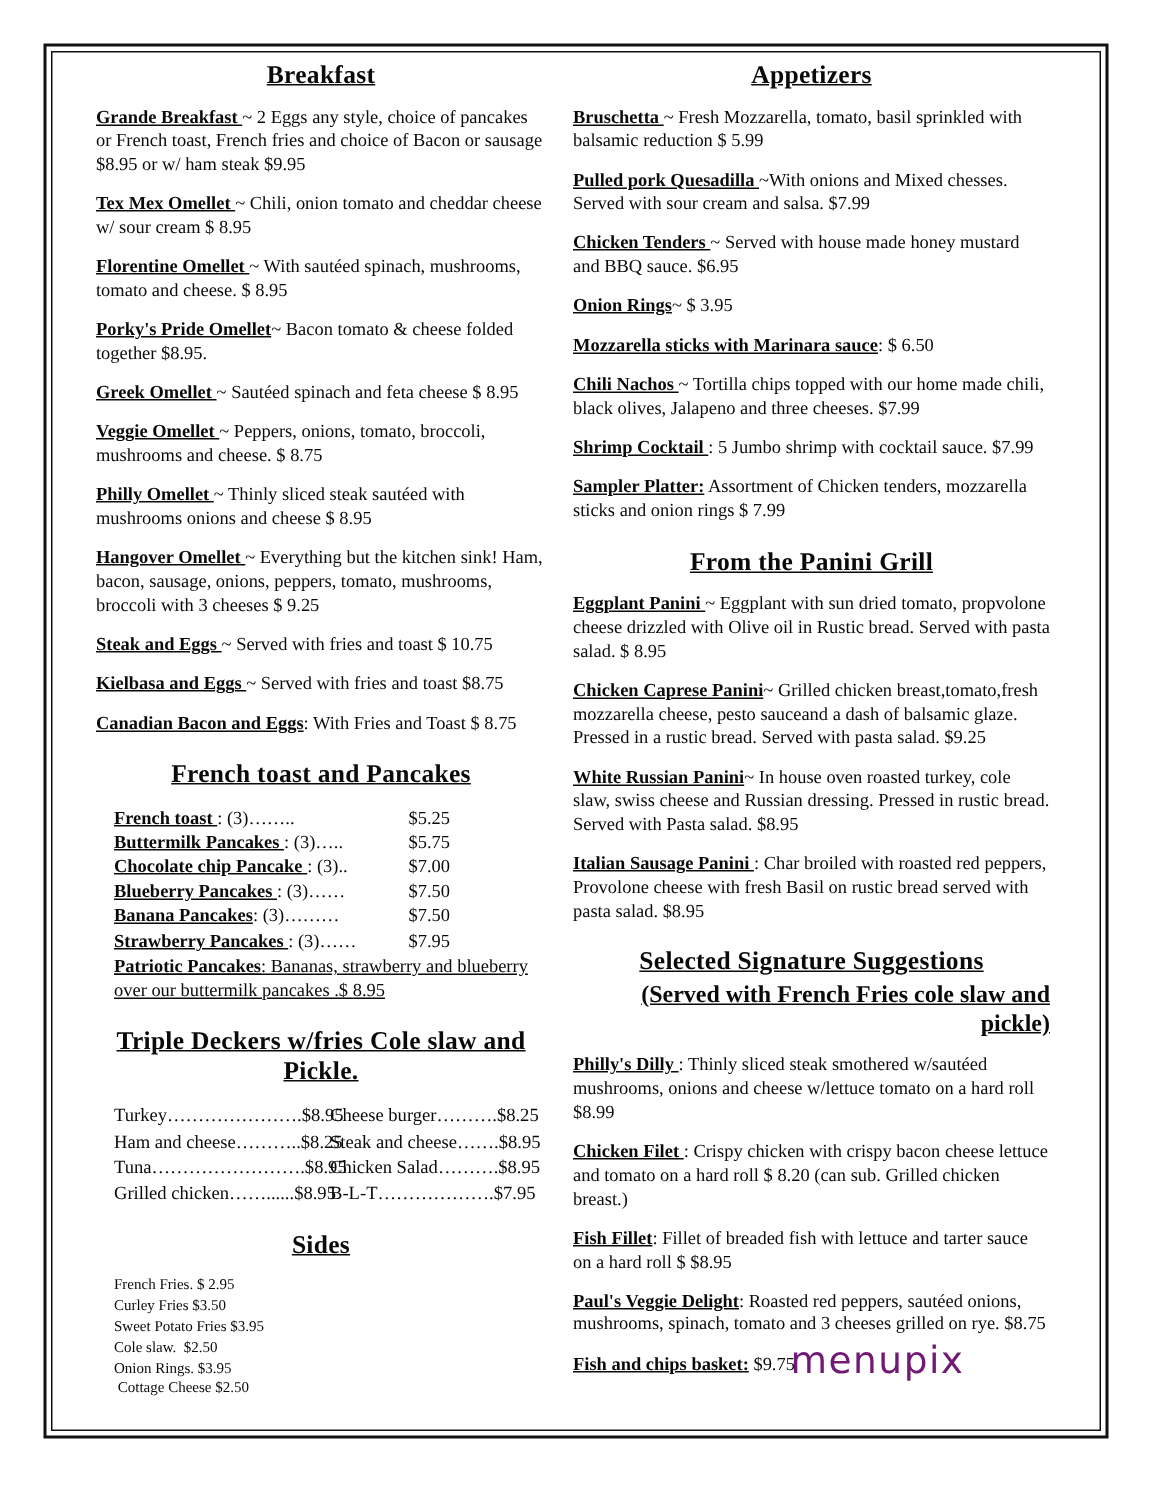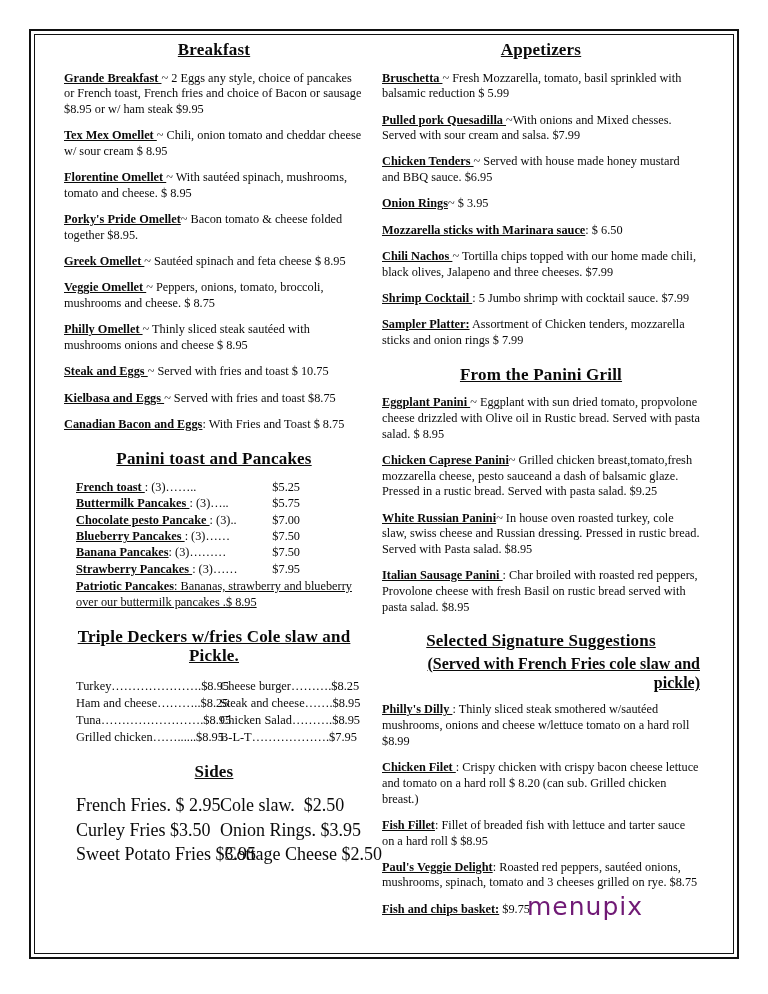--- a/index.html
+++ b/index.html
@@ -128,23 +128,23 @@
     margin: 12px 0 0 12px;
     font-size: 12.4px;
     line-height: 1.38;
   }
   .two-col-list .tcl-col { width: 50%; }
   .two-col-list .tcl-row { white-space: pre; }
 
   
   .sides-grid {
     display: flex;
-    flex-direction: row;
+    flex-direction: column;
     margin: 10px 0 0 12px;
-    font-size: 18px;
+    font-size: 10px;
     line-height: 1.38;
     justify-content: flex-end;
   }
   .sides-grid .sides-col { width: 50%; }
   .sides-grid .sides-row { white-space: pre; }
 
   
   #watermark {
     position: absolute;
     left: 527px;
@@ -168,37 +168,38 @@
 <div id="menu-columns">
   <div class="menu-column" id="column-left">
       <div class="section-heading"><span class="ul">Breakfast</span></div>
       <p class="menu-item"><span class="item-name">Grande Breakfast </span><span class="item-desc">~ 2 Eggs any style, choice of pancakes or French toast, French fries and choice of Bacon or sausage $8.95 or w/ ham steak $9.95</span></p>
       <p class="menu-item"><span class="item-name">Tex Mex Omellet </span><span class="item-desc">~ Chili, onion tomato and cheddar cheese w/ sour cream $ 8.95</span></p>
       <p class="menu-item"><span class="item-name">Florentine Omellet </span><span class="item-desc">~ With sautéed spinach, mushrooms, tomato and cheese. $ 8.95</span></p>
       <p class="menu-item"><span class="item-name">Porky's Pride Omellet</span><span class="item-desc">~ Bacon tomato &amp; cheese folded together $8.95.</span></p>
       <p class="menu-item"><span class="item-name">Greek Omellet </span><span class="item-desc">~  Sautéed spinach and feta cheese $ 8.95</span></p>
       <p class="menu-item"><span class="item-name">Veggie Omellet </span><span class="item-desc">~ Peppers, onions, tomato, broccoli, mushrooms and cheese. $ 8.75</span></p>
       <p class="menu-item"><span class="item-name">Philly Omellet </span><span class="item-desc">~ Thinly sliced steak sautéed with mushrooms onions and cheese $ 8.95</span></p>
+      <p class="menu-item"><span class="item-name">Hangover Omellet </span><span class="item-desc">~ Everything but the kitchen sink! Ham, bacon, sausage, onions, peppers, tomato, mushrooms, broccoli with 3 cheeses $ 9.25</span></p>
       <p class="menu-item"><span class="item-name">Steak and Eggs </span><span class="item-desc">~ Served with fries and toast $ 10.75</span></p>
       <p class="menu-item"><span class="item-name">Kielbasa and Eggs </span><span class="item-desc">~ Served with fries and toast $8.75</span></p>
       <p class="menu-item"><span class="item-name">Canadian Bacon and Eggs</span><span class="item-desc">: With Fries and Toast $ 8.75</span></p>
-      <div class="section-heading heading-spaced-top"><span class="ul">Panini toast and Pancakes</span></div>
+      <div class="section-heading heading-spaced-top"><span class="ul">French toast and Pancakes</span></div>
       <div class="price-list">
         <div class="price-row">
           <span class="pl-name">French toast </span>
           <span class="pl-dots">: (3)……..</span>
           <span class="pl-price">$5.25</span>
         </div>
         <div class="price-row">
           <span class="pl-name">Buttermilk Pancakes </span>
           <span class="pl-dots">: (3)…..</span>
           <span class="pl-price">$5.75</span>
         </div>
         <div class="price-row">
-          <span class="pl-name">Chocolate pesto Pancake </span>
+          <span class="pl-name">Chocolate chip Pancake </span>
           <span class="pl-dots">: (3)..</span>
           <span class="pl-price">$7.00</span>
         </div>
         <div class="price-row">
           <span class="pl-name">Blueberry Pancakes </span>
           <span class="pl-dots">: (3)……</span>
           <span class="pl-price">$7.50</span>
         </div>
         <div class="price-row">
           <span class="pl-name">Banana Pancakes</span>

